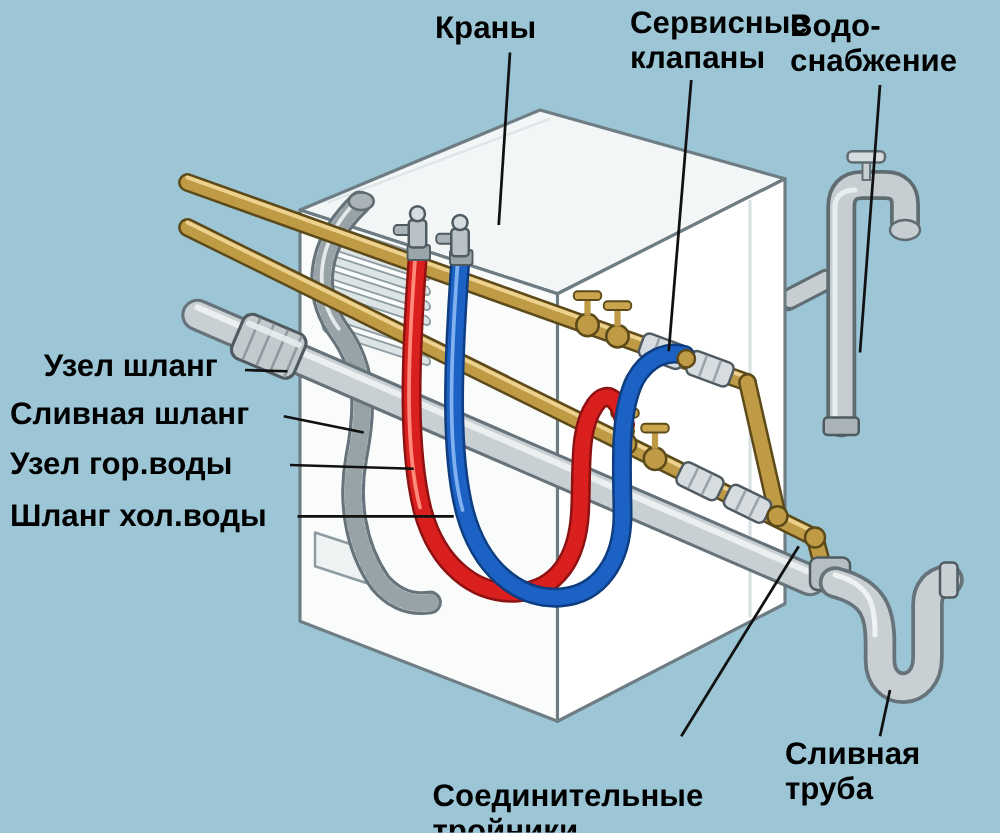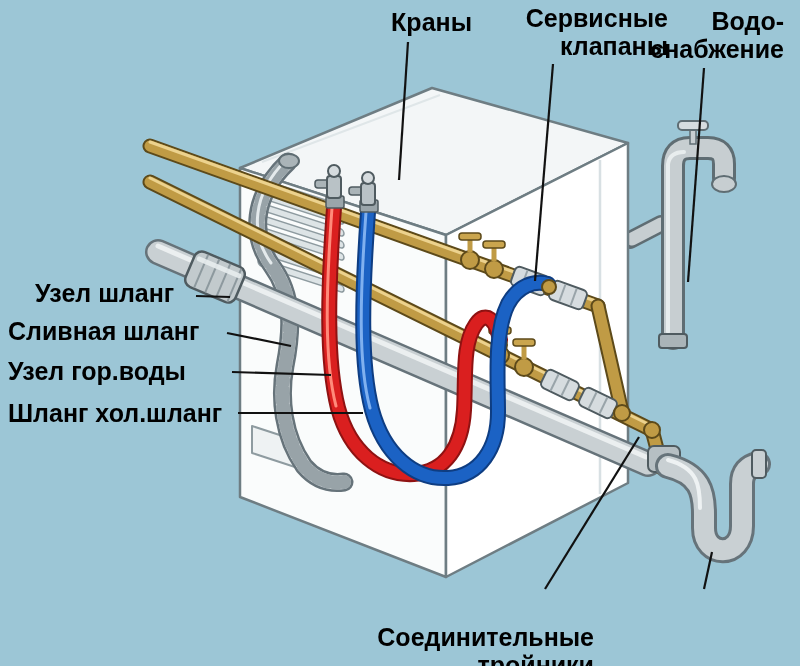--- a/index.html
+++ b/index.html
@@ -1,21 +1,21 @@
 <!DOCTYPE html>
 <html><head>
 <meta charset="utf-8">
 <style>
   html,body{margin:0;padding:0;background:#9cc6d6;}
   .canvas{position:relative;width:800px;height:666px;overflow:hidden;
           font-family:"Liberation Sans",sans-serif;}
   .canvas svg{position:absolute;left:0;top:0;}
   .label{position:absolute;font-weight:700;font-size:25px;line-height:1.12;
          color:#000;white-space:pre-line;z-index:5;}
-  .center{text-align:right;}
+  .center{text-align:left;}
 </style>
 </head>
 <body>
 
 <div class="canvas">
 
 <svg width="800" height="666" viewBox="0 0 800 666">
 
   <rect width="800" height="666" fill="#9cc6d6"></rect>
 
@@ -176,17 +176,19 @@
 </svg>
 
   <div class="label center" style="left:348px;top:8px;width:124px">Краны</div>
   <div class="label center" style="left:504px;top:4px;width:164px">Сервисные
 клапаны</div>
   <div class="label center" style="left:632px;top:7px;width:152px">Водо-
 снабжение</div>
   <div class="label" style="left:35px;top:279px">Узел шланг</div>
   <div class="label" style="left:8px;top:317px">Сливная шланг</div>
   <div class="label" style="left:8px;top:357px">Узел гор.воды</div>
-  <div class="label" style="left:8px;top:399px">Шланг хол.шланг</div>
+  <div class="label" style="left:8px;top:399px">Шланг хол.воды</div>
   <div class="label center" style="left:346px;top:623px;width:248px">Соединительные
 тройники</div>
+  <div class="label center" style="left:628px;top:589px;width:160px">Сливная
+труба</div>
 
 </div>
 
 </body></html>

